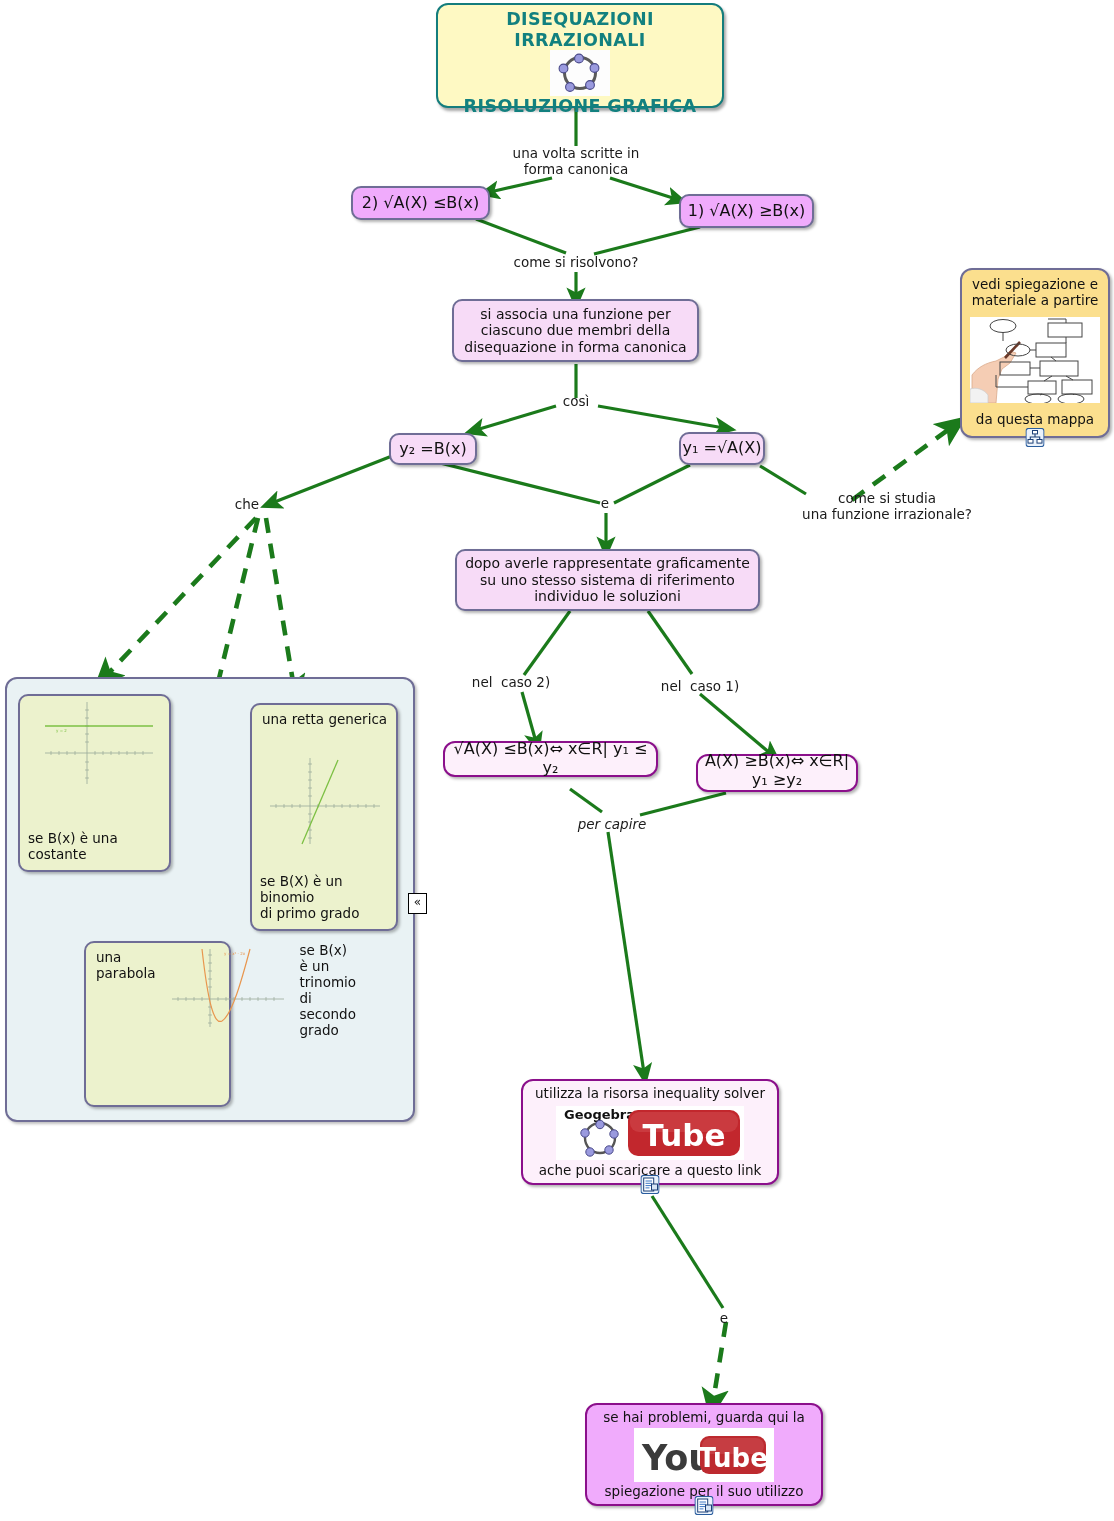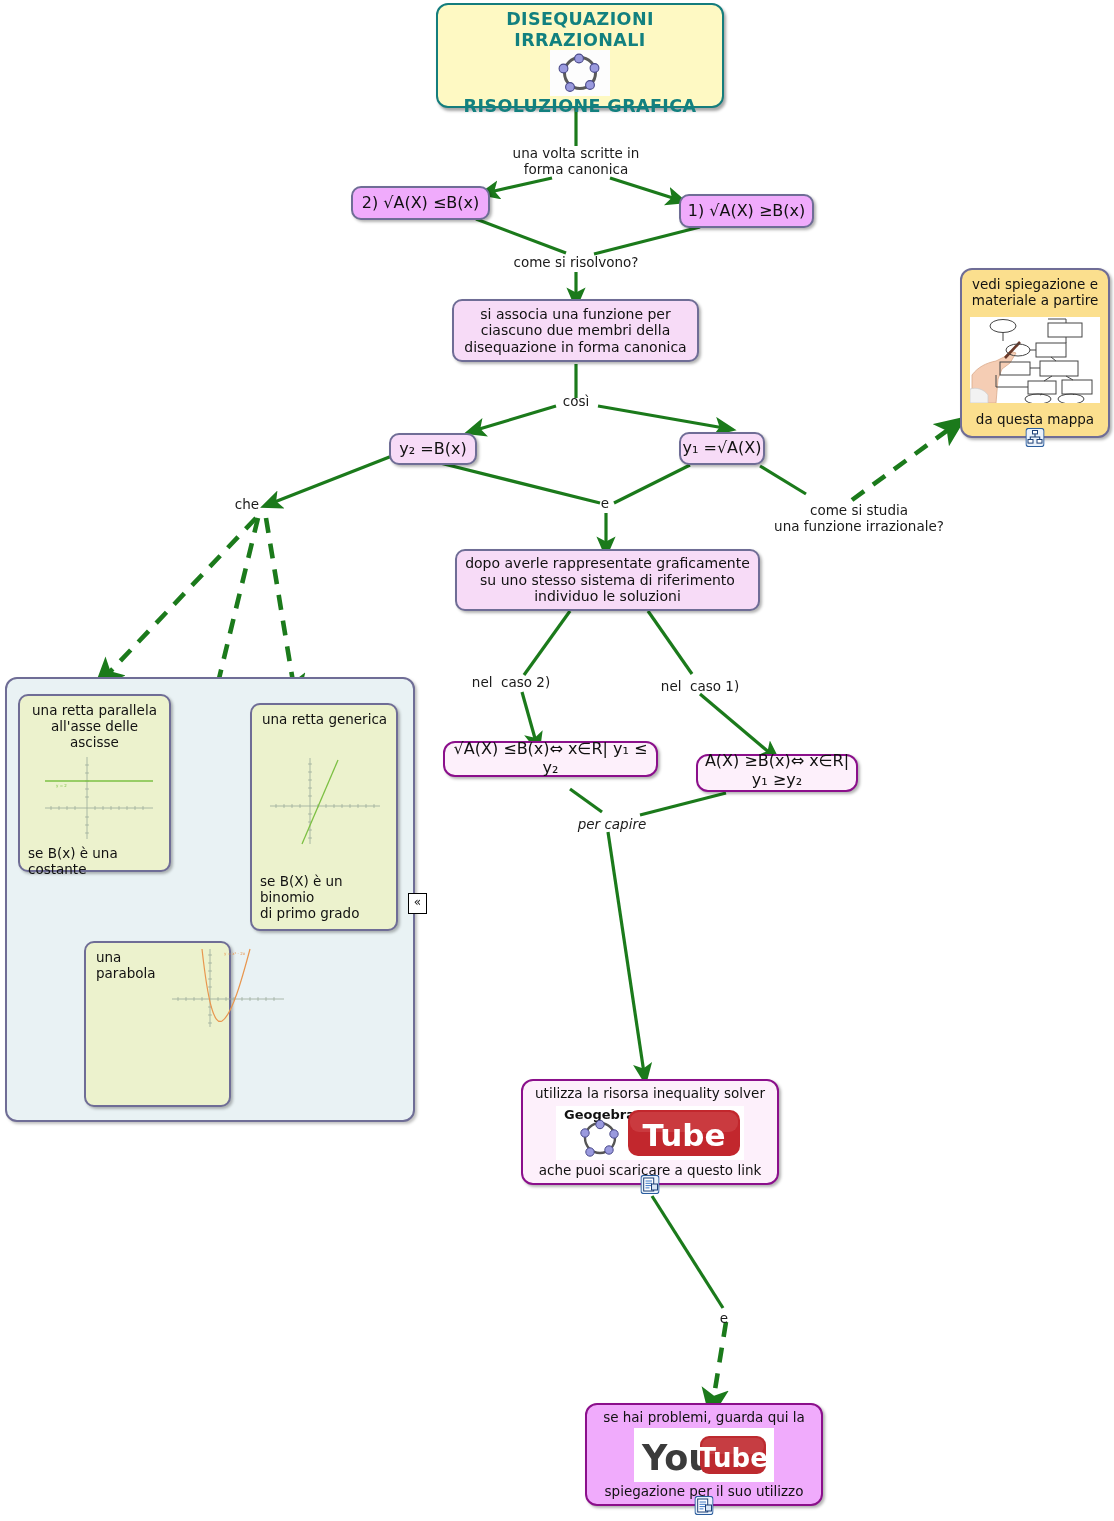--- a/index.html
+++ b/index.html
@@ -209,21 +209,21 @@
     </div>
     <div class="t">RISOLUZIONE GRAFICA</div>
   </div>
 
   <div class="elabel" style="left:506px;top:146px;width:140px;">una volta scritte in
 forma canonica</div>
   <div class="elabel" style="left:496px;top:255px;width:160px;">come si risolvono?</div>
   <div class="elabel" style="left:552px;top:394px;width:48px;">così</div>
   <div class="elabel" style="left:231px;top:497px;width:32px;">che</div>
   <div class="elabel" style="left:594px;top:496px;width:22px;">e</div>
-  <div class="elabel" style="left:749px;top:491px;width:220px;margin-top:12px;">come si studia
+  <div class="elabel" style="left:777px;top:491px;width:220px;">come si studia
 una funzione irrazionale?</div>
   <div class="elabel" style="left:466px;top:675px;width:90px;">nel  caso 2)</div>
   <div class="elabel" style="left:655px;top:679px;width:90px;">nel  caso 1)</div>
   <div class="elabel" style="left:572px;top:817px;width:80px;font-style:italic;">per capire</div>
   <div class="elabel" style="left:713px;top:1311px;width:22px;">e</div>
 
   <div class="node n-purple" style="left:351px;top:186px;width:139px;height:34px;display:flex;align-items:center;justify-content:center;">
     <span class="mtext">2)  √A(X) ≤B(x)</span>
   </div>
 
@@ -306,24 +306,20 @@
         <rect x="11.5" y="11.5" width="5" height="3.6" fill="#fff" stroke="#1b3f77" stroke-width="1"></rect>
         <path d="M9.5,6 L9.5,9 M4.8,11.5 L4.8,9 L14.2,9 L14.2,11.5" stroke="#1b3f77" stroke-width="1.1" fill="none"></path>
       </svg>
     </span>
   </div>
 
   <div class="node n-group" style="left:5px;top:677px;width:410px;height:445px;"></div>
   <div class="collapse-handle" style="left:408px;top:893px;">«</div>
 
   <div class="node n-lime" style="left:18px;top:694px;width:153px;height:178px;display:flex;flex-direction:column;justify-content:space-between;">
-    <div class="cardtop">
-      <div>una retta parallela</div>
-      <div>all'asse delle ascisse</div>
-    </div>
     <div class="thumb">
       <svg width="128" height="90" viewBox="0 0 128 90">
         <line x1="14" y1="57" x2="122" y2="57" stroke="#9aa99a" stroke-width="0.8"></line>
         <line x1="56" y1="6" x2="56" y2="88" stroke="#9aa99a" stroke-width="0.8"></line>
         <g stroke="#9aa99a" stroke-width="0.7">
           <path d="M20,55 L20,59 M28,55 L28,59 M36,55 L36,59 M44,55 L44,59 M64,55 L64,59 M72,55 L72,59 M80,55 L80,59 M88,55 L88,59 M96,55 L96,59 M104,55 L104,59 M112,55 L112,59"></path>
           <path d="M54,14 L58,14 M54,22 L58,22 M54,30 L58,30 M54,38 L58,38 M54,46 L58,46 M54,66 L58,66 M54,74 L58,74 M54,82 L58,82"></path>
         </g>
         <line x1="14" y1="30" x2="122" y2="30" stroke="#7cc043" stroke-width="1.3"></line>
         <text x="25" y="36" font-size="4" fill="#7cc043" font-family="DejaVu Sans, sans-serif">y = 2</text>
@@ -361,20 +357,24 @@
       <svg width="128" height="88" viewBox="0 0 128 88">
         <line x1="8" y1="56" x2="120" y2="56" stroke="#9aa99a" stroke-width="0.8"></line>
         <line x1="46" y1="6" x2="46" y2="84" stroke="#9aa99a" stroke-width="0.8"></line>
         <g stroke="#9aa99a" stroke-width="0.7">
           <path d="M14,54 L14,58 M22,54 L22,58 M30,54 L30,58 M38,54 L38,58 M54,54 L54,58 M62,54 L62,58 M70,54 L70,58 M78,54 L78,58 M86,54 L86,58 M94,54 L94,58 M102,54 L102,58 M110,54 L110,58"></path>
           <path d="M44,12 L48,12 M44,20 L48,20 M44,28 L48,28 M44,36 L48,36 M44,44 L48,44 M44,64 L48,64 M44,72 L48,72 M44,80 L48,80"></path>
         </g>
         <path d="M38,6 C44,60 50,82 58,78 C68,72 78,36 86,6" fill="none" stroke="#e8964e" stroke-width="1.2"></path>
         <text x="60" y="12" font-size="4" fill="#e8964e" font-family="DejaVu Sans, sans-serif">y = x² - 2x</text>
       </svg>
+    </div>
+    <div class="cardbottom">
+      <div>se B(x) è un trinomio</div>
+      <div>di secondo grado</div>
     </div>
   </div>
 
   <div class="node n-magenta" style="left:521px;top:1079px;width:258px;height:106px;display:flex;flex-direction:column;align-items:center;justify-content:space-between;padding:5px 4px 4px 4px;">
     <div style="font-size:13.5px;">utilizza la risorsa inequality solver</div>
     <div style="line-height:0;">
       <svg width="188" height="54" viewBox="0 0 188 54">
         <rect x="0" y="0" width="188" height="54" fill="#ffffff"></rect>
         <text x="8" y="13" font-size="13" font-weight="bold" fill="#111" font-family="DejaVu Sans, sans-serif">Geogebra</text>
         <circle cx="44" cy="32" r="15" fill="none" stroke="#555" stroke-width="2.4"></circle>

